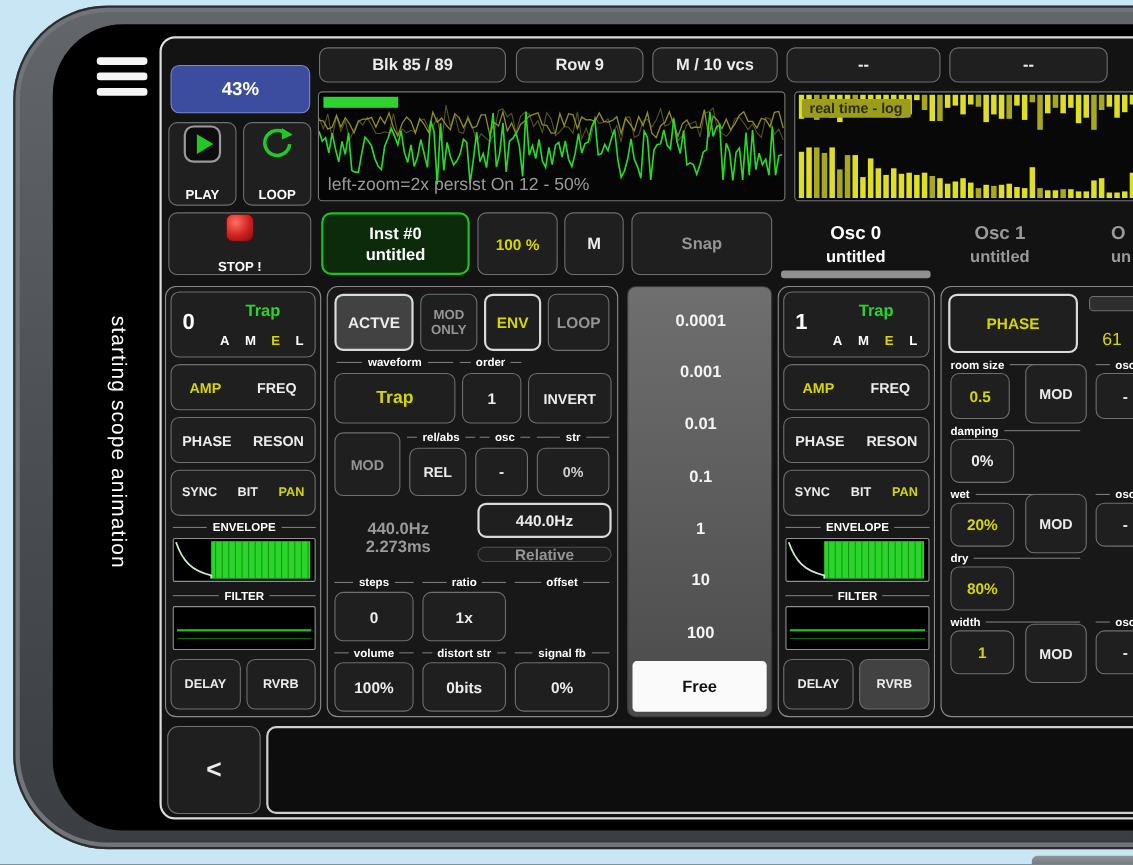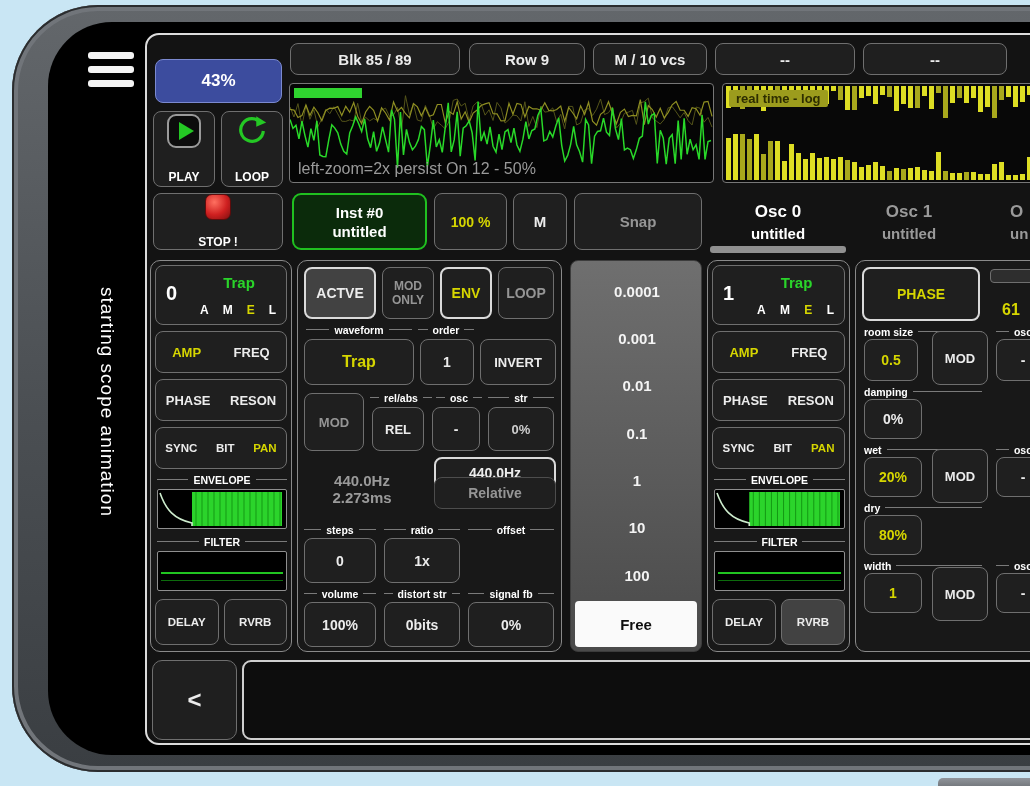--- a/index.html
+++ b/index.html
@@ -309,21 +309,21 @@
           <div class="btn graytx a" style="left:6px;top:132px;width:60px;height:58px;font-size:13px">MOD</div>
           <div class="btn a" style="left:74px;top:146px;width:52px;height:44px;font-size:13px">REL</div>
           <div class="btn a" style="left:134px;top:146px;width:48px;height:44px">-</div>
           <div class="btn a" style="left:190px;top:146px;width:66px;height:44px;font-size:13px;color:#cfcfcf">0%</div>
 
           <div class="a" style="left:8px;top:198px;width:112px;height:60px;display:flex;flex-direction:column;align-items:center;justify-content:center;color:#9a9a9a;font-weight:bold;font-size:15px">
             <span>440.0Hz</span>
             <span>2.273ms</span>
           </div>
           <div class="btn sel a" style="left:136px;top:196px;width:122px;height:32px">440.0Hz</div>
-          <div class="btn graytx a" style="left:136px;top:216px;width:122px;height:32px;border-color:#4d4d4d">Relative</div>
+          <div class="btn graytx a" style="left:136px;top:236px;width:122px;height:14px;border-color:#4d4d4d">Relative</div>
 
           <div class="mini-label a" style="left:6px;top:262px;width:72px">steps</div>
           <div class="mini-label a" style="left:86px;top:262px;width:76px">ratio</div>
           <div class="mini-label a" style="left:170px;top:262px;width:86px">offset</div>
 
           <div class="btn a" style="left:6px;top:277px;width:72px;height:45px">0</div>
           <div class="btn a" style="left:86px;top:277px;width:76px;height:45px">1x</div>
 
           <div class="mini-label a" style="left:6px;top:326px;width:72px">volume</div>
           <div class="mini-label a" style="left:86px;top:326px;width:76px">distort str</div>
@@ -395,21 +395,21 @@
           <div class="flt-box a" style="left:6px;top:290px;width:131px;height:40px"></div>
           <div class="duo a" style="left:4px;top:338px;width:133px;height:46px">
             <div class="btn">DELAY</div>
             <div class="btn press">RVRB</div>
           </div>
         </div>
 
         <div class="panel a" style="left:708px;top:225px;width:310px;height:392px">
           <div class="btn sel yellow a" style="left:6px;top:6px;width:118px;height:54px">PHASE</div>
           <div class="btn a" style="left:134px;top:8px;width:168px;height:14px;background:#2e2e2e;border-radius:4px"></div>
-          <div class="a yellow" style="left:146px;top:40px;font-size:16px;font-weight:bold">61</div>
+          <div class="a yellow" style="left:146px;top:40px;font-size:16px;font-weight:normal">61</div>
 
           <div class="p-label a" style="left:8px;top:64px;width:118px">room size</div>
           <div class="btn yellow a" style="left:8px;top:78px;width:54px;height:42px">0.5</div>
           <div class="btn a" style="left:76px;top:70px;width:56px;height:54px;font-size:13px">MOD</div>
           <div class="mini-label a" style="left:140px;top:64px;width:54px">osc</div>
           <div class="btn a" style="left:140px;top:78px;width:54px;height:42px">-</div>
 
           <div class="p-label a" style="left:8px;top:124px;width:118px">damping</div>
           <div class="btn a" style="left:8px;top:138px;width:58px;height:40px">0%</div>
 

